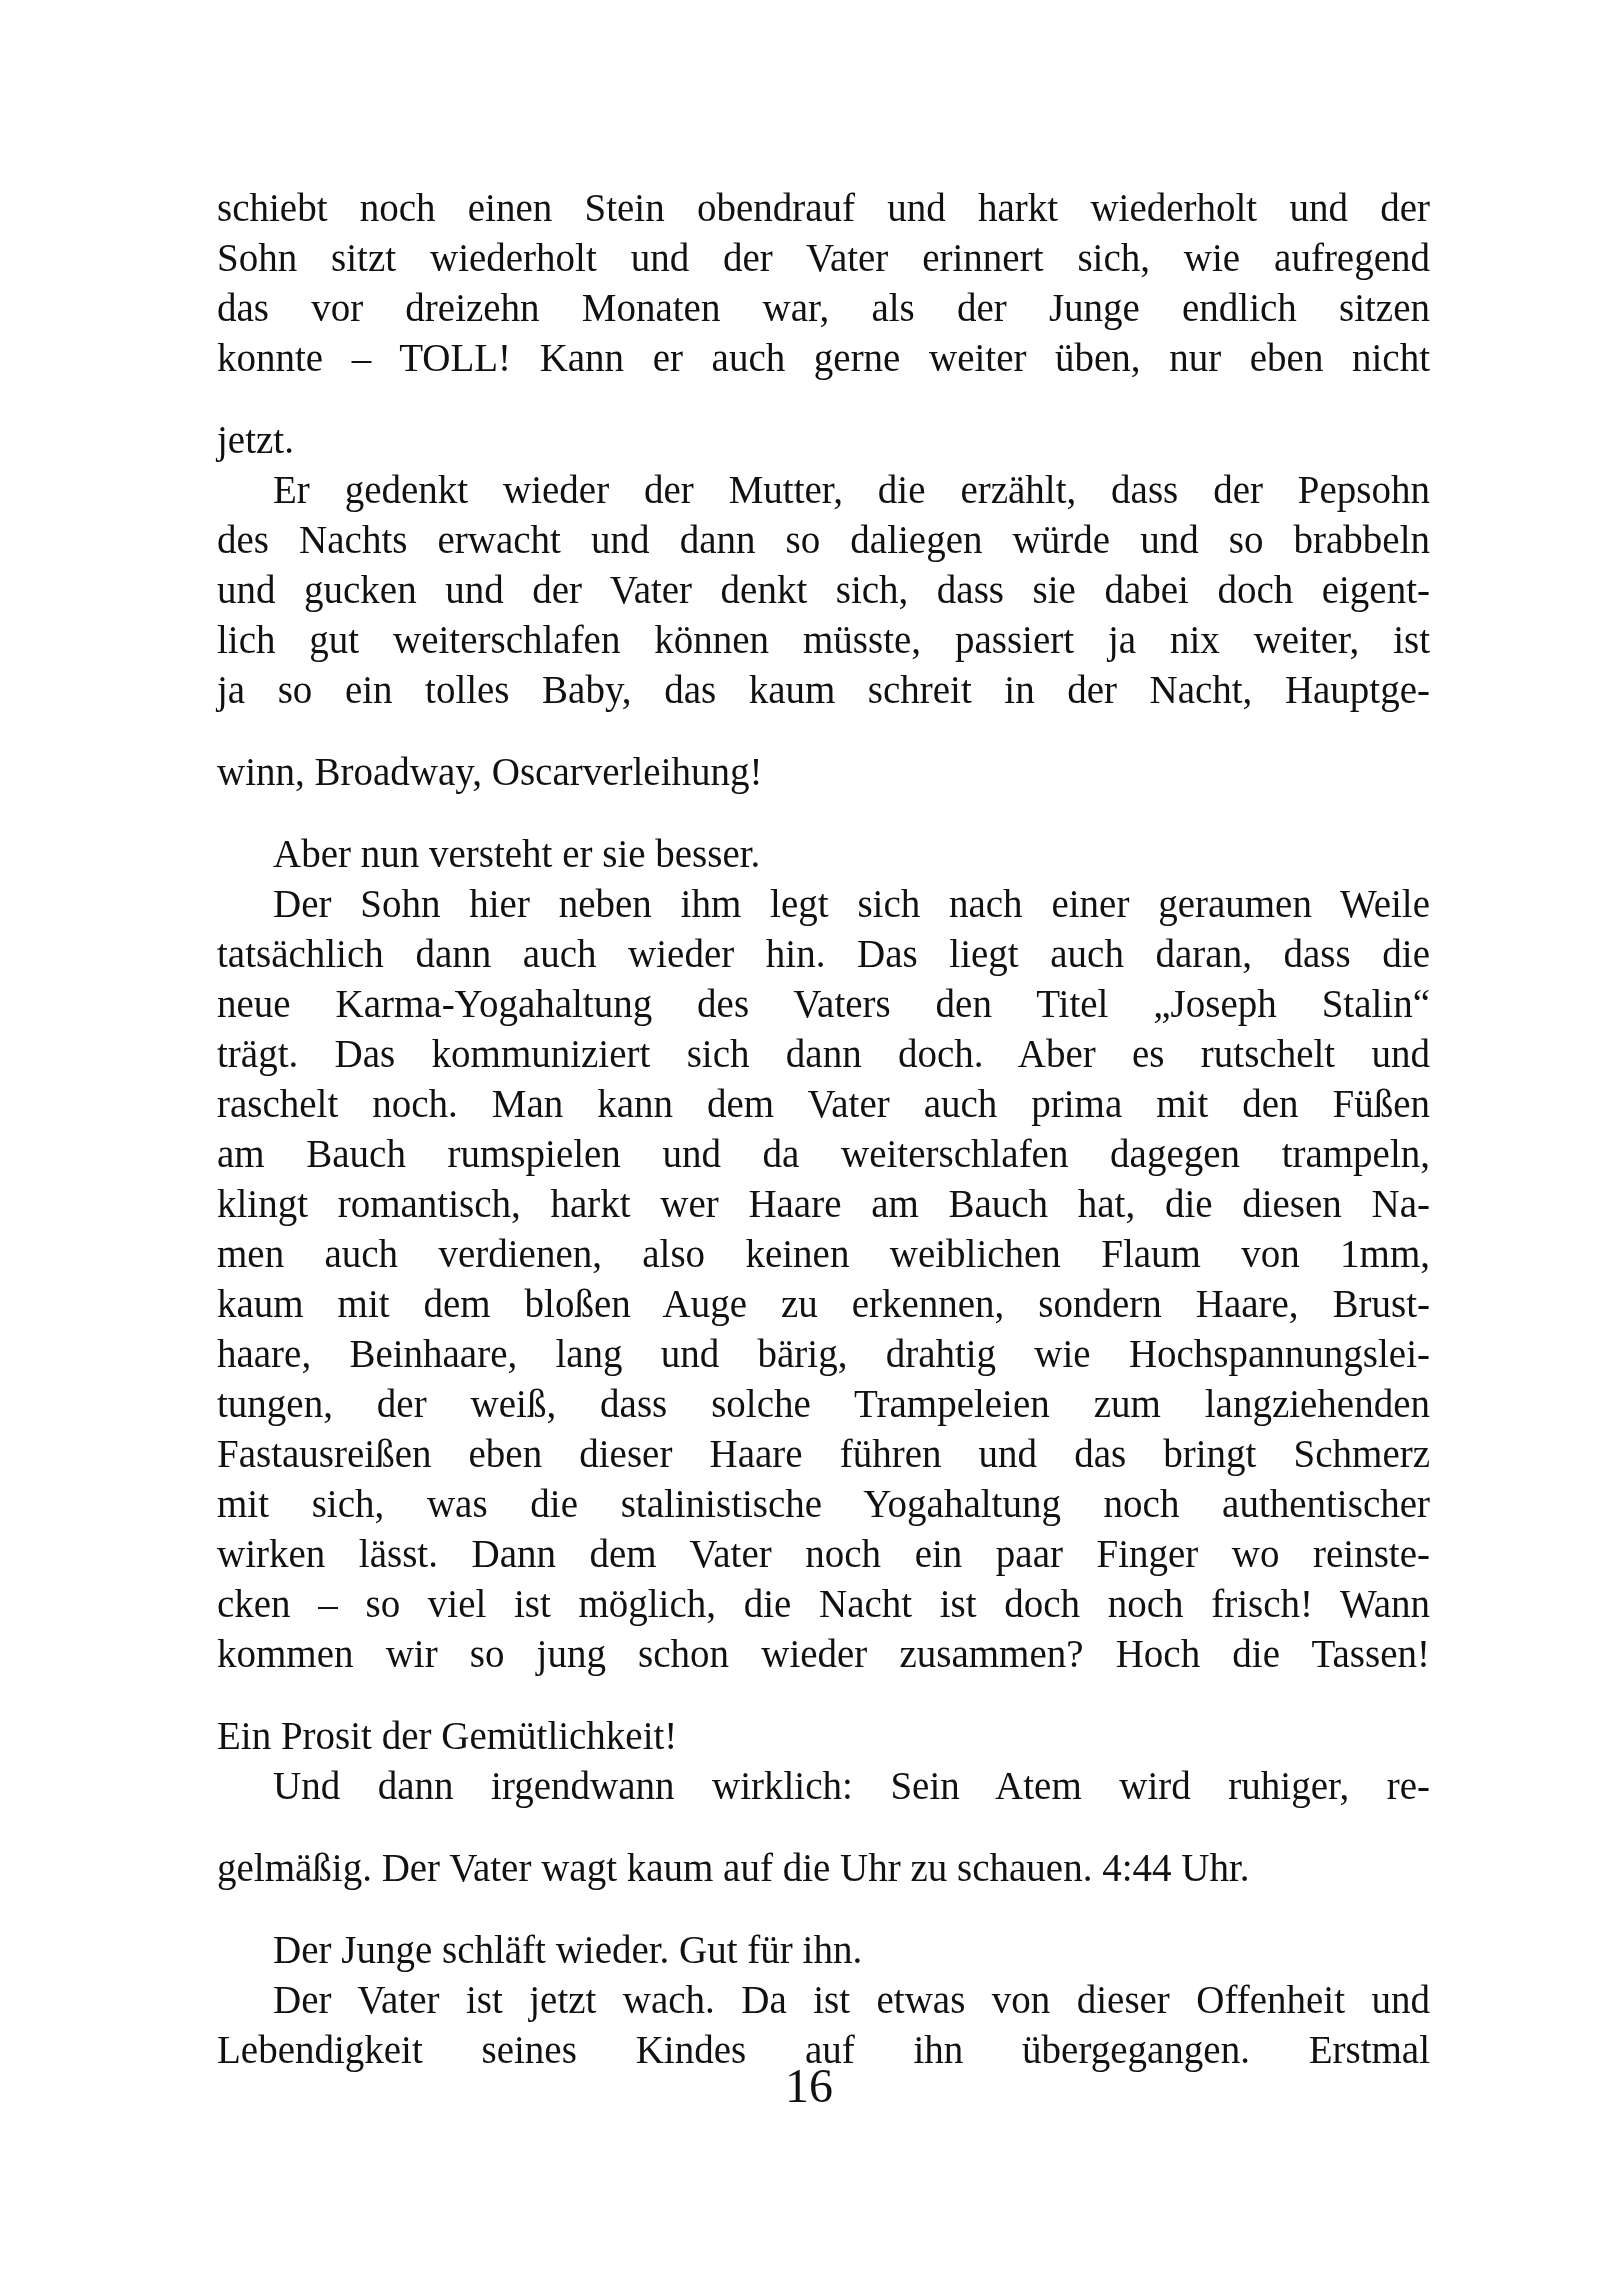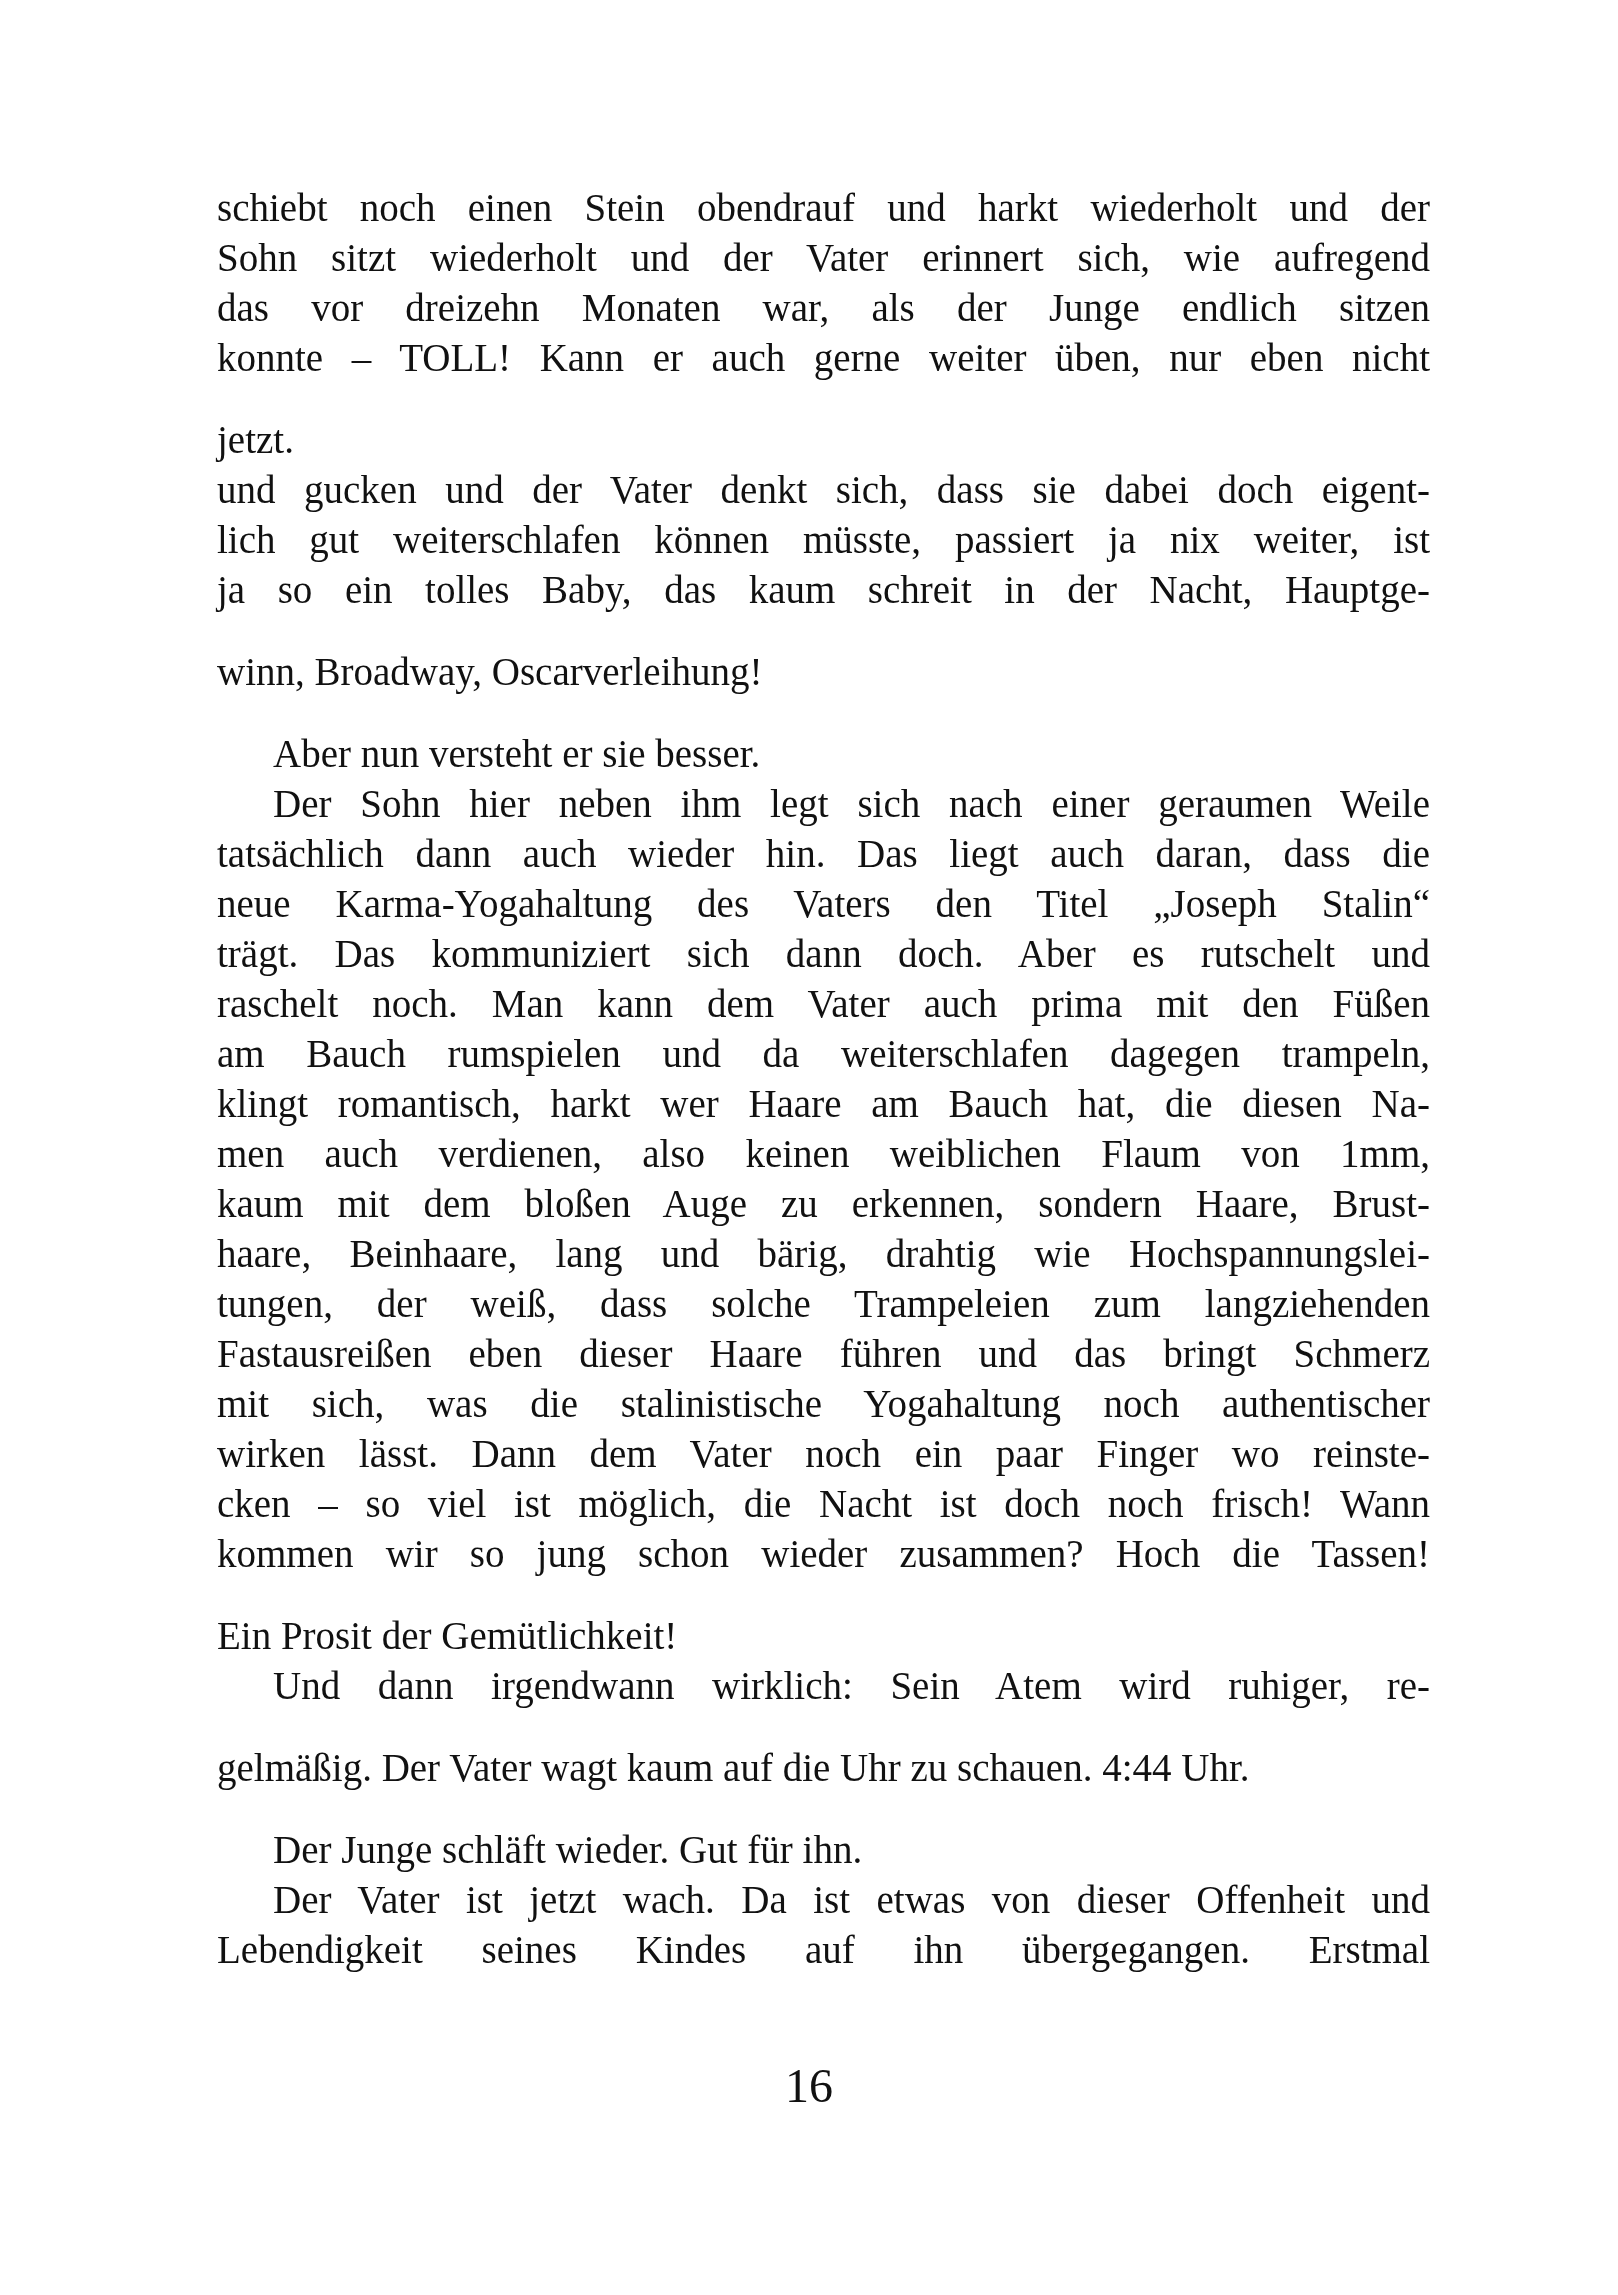--- a/index.html
+++ b/index.html
@@ -65,20 +65,22 @@
 
     <div>
       <span class="line">schiebt noch einen Stein obendrauf und harkt wiederholt und der</span>
       <span class="line">Sohn sitzt wiederholt und der Vater erinnert sich, wie aufregend</span>
       <span class="line">das vor dreizehn Monaten war, als der Junge endlich sitzen</span>
       <span class="line">konnte – TOLL! Kann er auch gerne weiter üben, nur eben nicht</span>
       <span class="line last">jetzt.</span>
     </div>
 
     <div>
+      <span class="line indent">Er gedenkt wieder der Mutter, die erzählt, dass der Pepsohn</span>
+      <span class="line">des Nachts erwacht und dann so daliegen würde und so brabbeln</span>
       <span class="line">und gucken und der Vater denkt sich, dass sie dabei doch eigent-</span>
       <span class="line">lich gut weiterschlafen können müsste, passiert ja nix weiter, ist</span>
       <span class="line">ja so ein tolles Baby, das kaum schreit in der Nacht, Hauptge-</span>
       <span class="line last">winn, Broadway, Oscarverleihung!</span>
     </div>
 
     <div>
       <span class="line indent last">Aber nun versteht er sie besser.</span>
     </div>
 

